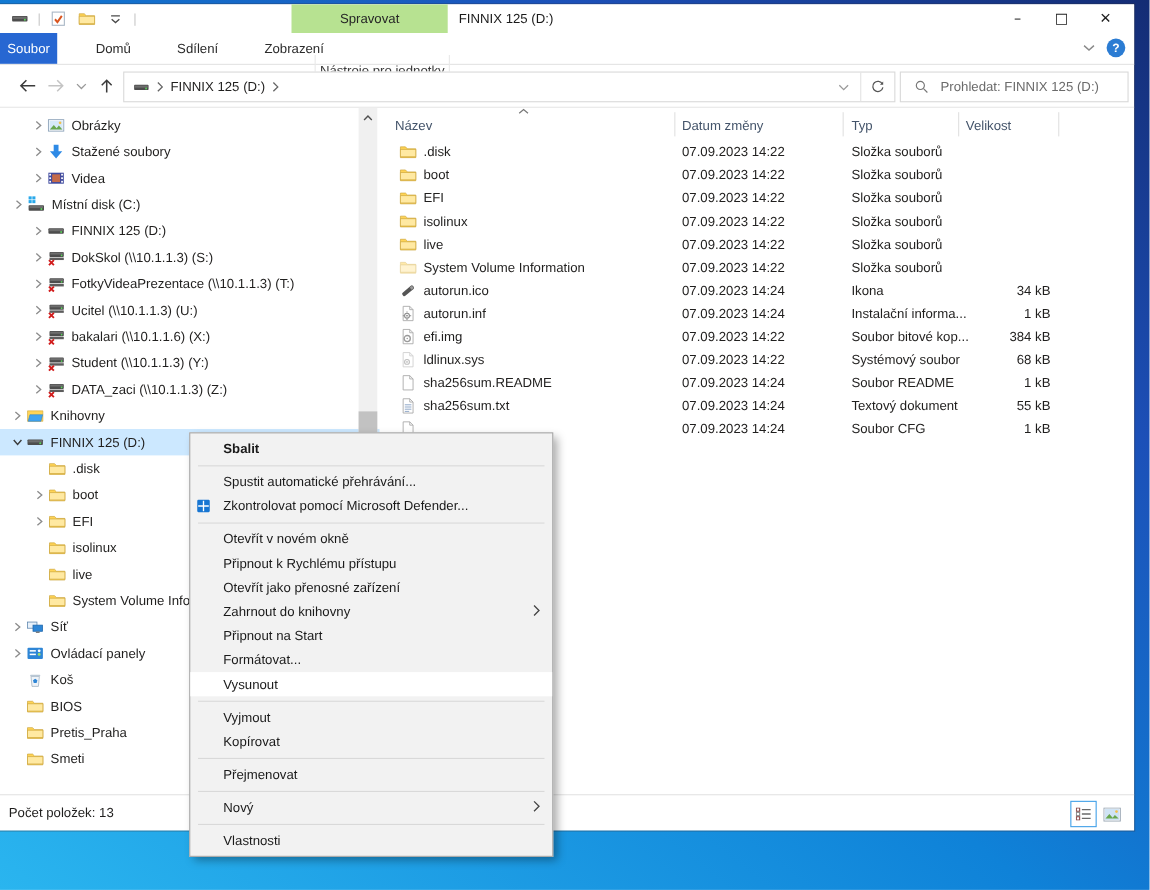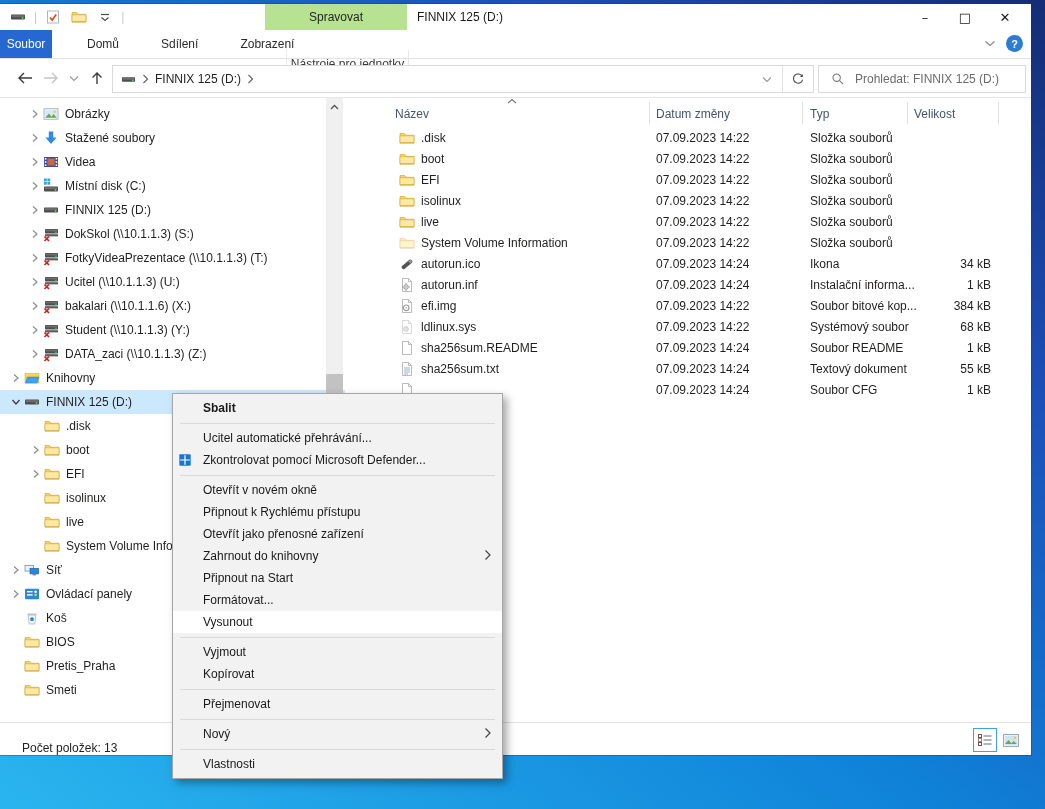--- a/index.html
+++ b/index.html
@@ -36,21 +36,21 @@
   .nav-btn{display:flex;align-items:center;justify-content:center;height:26px;}
   .addr{position:absolute;left:112px;top:6px;width:700px;height:26px;border:1px solid #d9d9d9;background:#fff;
     display:flex;align-items:center;}
   .crumb{display:flex;align-items:center;gap:6px;padding-left:8px;flex:1;}
   .addr-right{display:flex;align-items:center;height:100%;}
   .addr-seg{width:30px;height:100%;display:flex;align-items:center;justify-content:center;}
   .addr-div{width:1px;height:100%;background:#e3e3e3;}
   .search{position:absolute;left:818px;top:6px;width:194px;height:26px;border:1px solid #d9d9d9;background:#fff;
     display:flex;align-items:center;gap:10px;padding-left:12px;color:#6b6b6b;}
   
-  .main{flex:1;display:flex;position:relative;overflow:hidden;gap:36px;}
+  .main{flex:1;display:flex;position:relative;overflow:hidden;}
   .sidebar{position:relative;width:345px;flex:0 0 345px;padding-top:4px;box-sizing:border-box;}
   .tree-row{height:24px;display:flex;align-items:center;white-space:nowrap;}
   .tree-row.selected{background:#cce8ff;}
   .chev-slot{width:16px;flex:0 0 16px;display:flex;align-items:center;justify-content:center;}
   .tree-ico{width:18px;flex:0 0 18px;display:flex;align-items:center;margin-right:4px;}
   .scrollbar{position:absolute;top:0;right:2px;width:17px;height:624px;background:#f0f0f0;}
   .sb-arrow{height:17px;display:flex;align-items:center;justify-content:center;color:#505050;font-size:9px;}
   .sb-thumb{position:absolute;left:0;top:276px;width:17px;height:30px;background:#c2c2c2;}
   
   .filelist{position:relative;flex:1;}
@@ -59,22 +59,22 @@
   .hdiv{position:absolute;top:4px;width:1px;height:22px;background:#e0e0e0;}
   .sort-caret{position:absolute;left:126px;top:0px;}
   .fl-rows{position:relative;}
   .file-row{position:relative;height:21px;}
   .fr-ico{position:absolute;left:18px;top:2px;width:16px;height:16px;}
   .fr-name{position:absolute;left:40px;top:3px;white-space:nowrap;}
   .fr-date{position:absolute;left:275px;top:3px;}
   .fr-type{position:absolute;left:429px;top:3px;white-space:nowrap;}
   .fr-size{position:absolute;left:500px;top:3px;width:110px;text-align:right;}
   
-  .statusbar{flex:0 0 32px;height:32px;border-top:1px solid #e3e3e3;display:flex;align-items:flex-end;
-    padding-left:22px;position:relative;}
+  .statusbar{flex:0 0 32px;height:32px;border-top:1px solid #e3e3e3;display:flex;align-items:center;
+    padding-left:8px;position:relative;}
   .view-btns{position:absolute;right:8px;top:5px;display:flex;gap:2px;}
   .view-btn{width:22px;height:22px;display:flex;align-items:center;justify-content:center;border:1px solid transparent;}
   .view-btn.selected{border-color:#41a0e8;}
   
   .ctx-menu{position:absolute;left:172px;top:393px;width:331px;background:#f2f2f2;border:1px solid #a6a6a6;
     box-shadow:4px 4px 8px rgba(0,0,0,.35);z-index:20;padding:3px 0;box-sizing:border-box;}
   .mi{position:relative;height:22px;display:flex;align-items:center;padding-left:30px;color:#1a1a1a;}
   .mi.bold{font-weight:bold;}
   .mi.hover{background:#ffffff;}
   .mi .mi-ico{position:absolute;left:5px;top:4px;width:14px;height:14px;}
@@ -257,21 +257,21 @@
                 <rect x="1.8" y="7.2" width="1.6" height="1.6" fill="#fff"></rect>
                 <rect x="1.8" y="10.4" width="1.6" height="1.6" fill="#fff"></rect>
                 <rect x="12.6" y="4" width="1.6" height="1.6" fill="#fff"></rect>
                 <rect x="12.6" y="7.2" width="1.6" height="1.6" fill="#fff"></rect>
                 <rect x="12.6" y="10.4" width="1.6" height="1.6" fill="#fff"></rect>
                 <rect x="4.4" y="4.5" width="7.2" height="7" fill="#c46a4a"></rect>
               </svg>
             </span>
             <span>Videa</span>
           </div>
-          <div class="tree-row" style="padding-left: 27px;">
+          <div class="tree-row" style="padding-left: 9px;">
             <span class="chev-slot">
               <svg width="10" height="10" viewBox="0 0 10 10">
                 <path d="M3 1.5l4 3.5-4 3.5" fill="none" stroke="#8b8b8b" stroke-width="1.2"></path>
               </svg>
             </span>
             <span class="tree-ico">
               <svg width="16" height="16" viewBox="0 0 16 16">
                 <rect x="1" y="0.5" width="2.8" height="2.8" fill="#28a8ea"></rect>
                 <rect x="4.4" y="0.5" width="2.8" height="2.8" fill="#28a8ea"></rect>
                 <rect x="1" y="3.9" width="2.8" height="2.8" fill="#28a8ea"></rect>
@@ -789,21 +789,21 @@
     </div>
   </div>
 </div>
 
 <div class="ctx-menu">
     <div class="mi bold">
       <span>Sbalit</span>
     </div>
     <div class="msep"></div>
     <div class="mi">
-      <span>Ucitel automatické přehrávání...</span>
+      <span>Spustit automatické přehrávání...</span>
     </div>
     <div class="mi">
       <span class="mi-ico">
         <svg width="14" height="14" viewBox="0 0 16 16">
           <rect x="1.5" y="1.5" width="13" height="13" rx="1.2" fill="#1876d2"></rect>
           <path d="M8 2.5v11M2.5 8h11" stroke="#fff" stroke-width="1.4"></path>
         </svg>
       </span>
       <span>Zkontrolovat pomocí Microsoft Defender...</span>
     </div>

